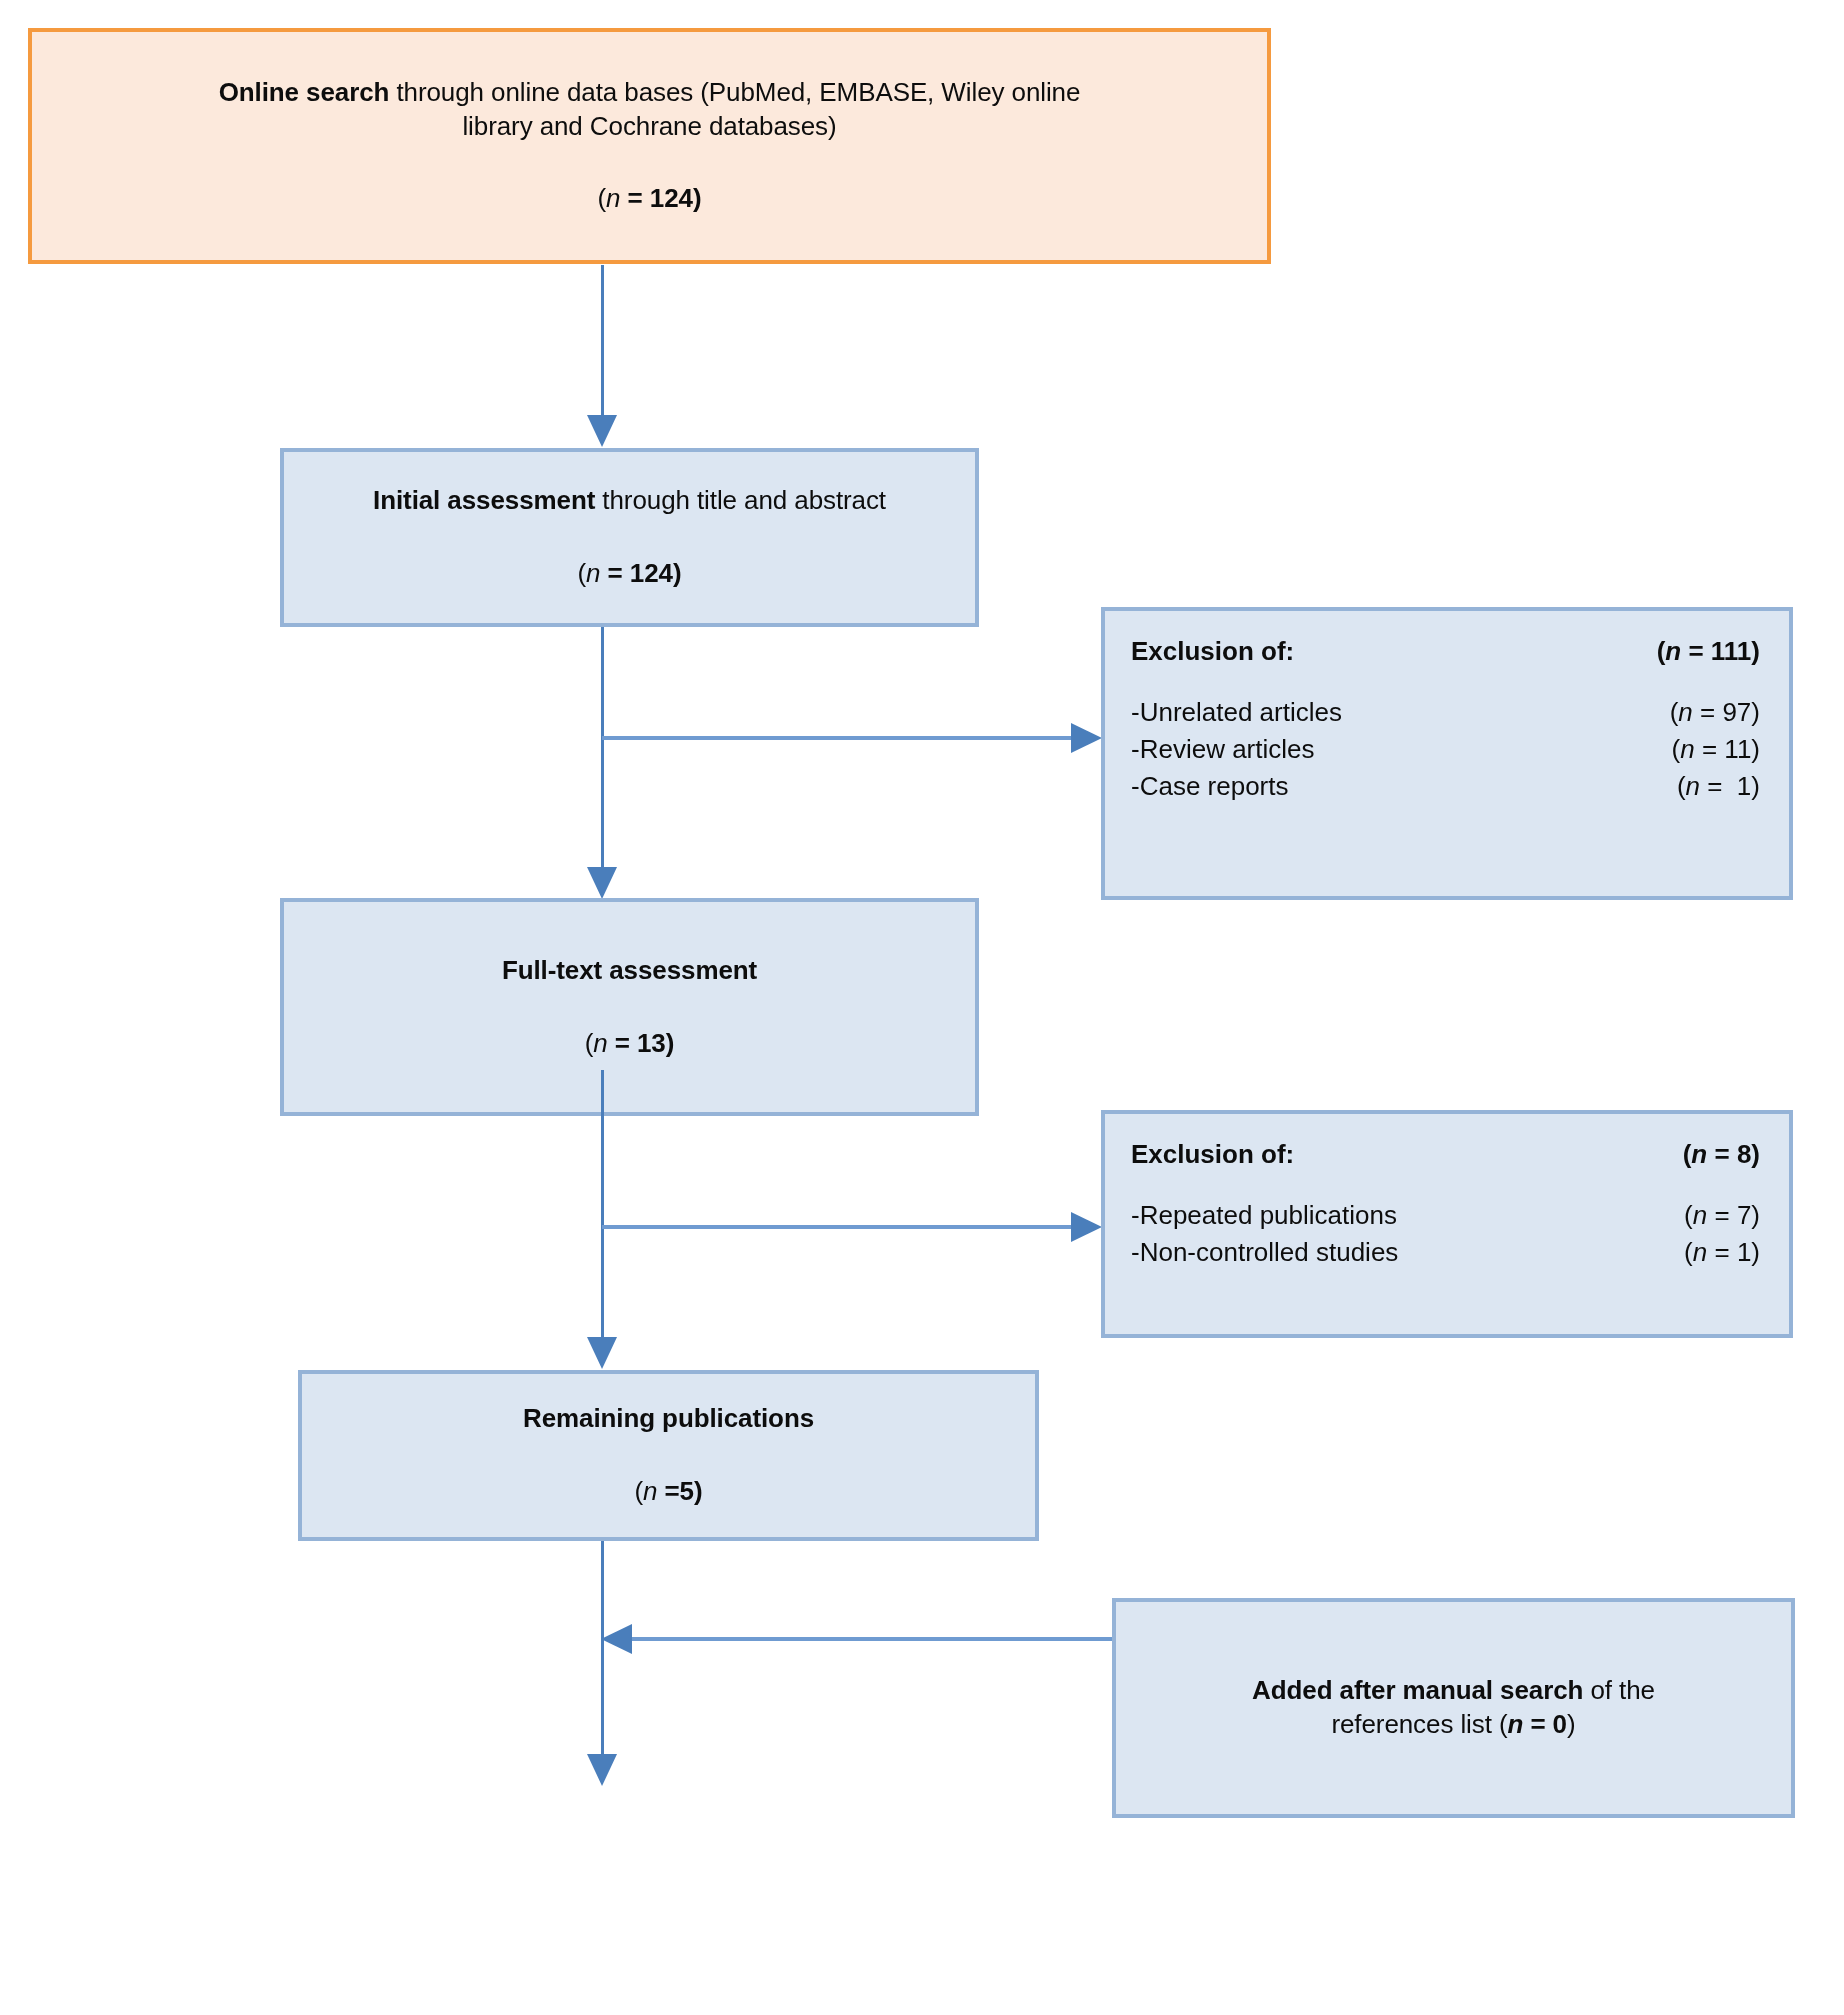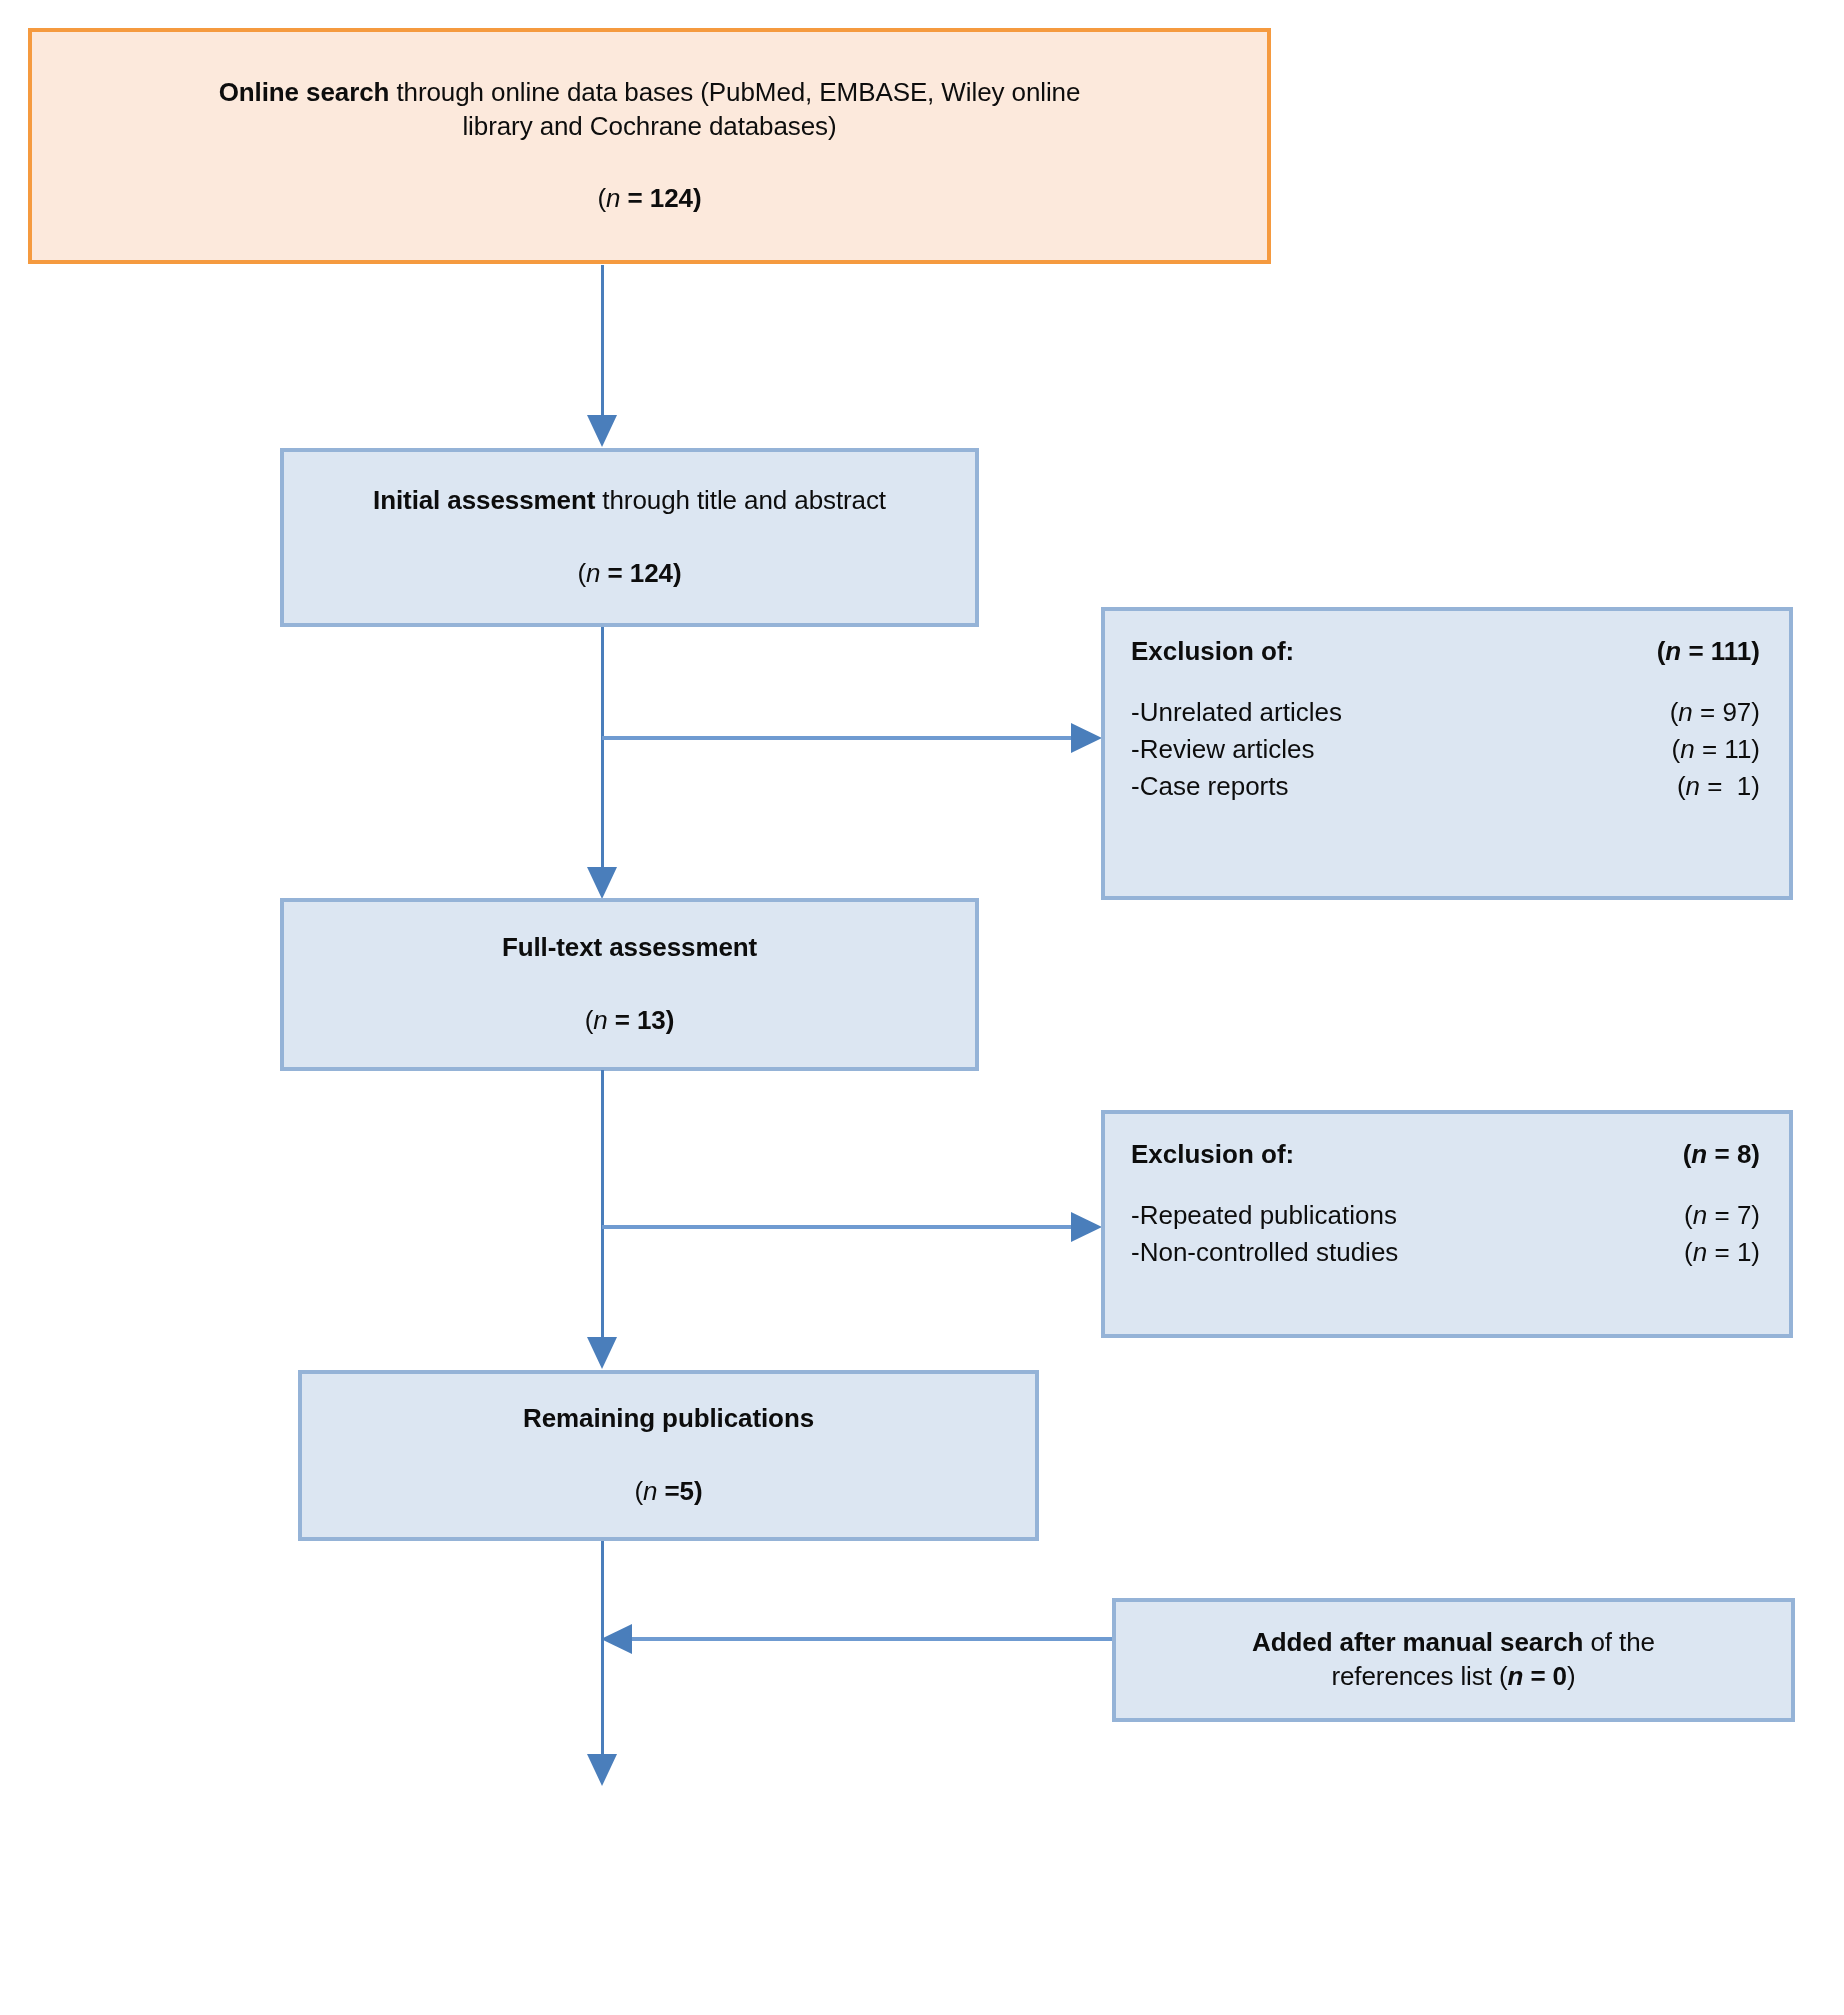--- a/index.html
+++ b/index.html
@@ -92,21 +92,21 @@
     <div class="exrow">
       <span class="lbl">-Review articles</span>
       <span class="cnt"><span>(</span><i>n</i><span> = 11)</span></span>
     </div>
     <div class="exrow">
       <span class="lbl">-Case reports</span>
       <span class="cnt"><span>(</span><i>n</i><span> =  1)</span></span>
     </div>
   </div>
 
-  <div class="node blue" style="left:280px;top:898px;width:699px;height:173px;padding:0 18px;">
+  <div class="node blue" style="left:280px;top:898px;width:699px;height:218px;padding:0 18px;">
     <div class="line">
       <b>Full-text assessment</b>
     </div>
     <div class="line gap"></div>
     <div class="line">
       <span>(</span><i>n</i><b> = 13)</b>
     </div>
   </div>
 
   <div class="vline" style="left:601px;top:1070px;height:268px;"></div>
@@ -137,21 +137,21 @@
     <div class="line">
       <span>(</span><i>n</i><b> =5)</b>
     </div>
   </div>
 
   <div class="vline" style="left:601px;top:1541px;height:241px;"></div>
   <div class="arrow-d" style="left:587px;top:1754px;"></div>
   <div class="hline" style="left:632px;top:1637px;width:481px;"></div>
   <div class="arrow-l" style="left:601px;top:1624px;"></div>
 
-  <div class="node blue" style="left:1112px;top:1598px;width:683px;height:124px;padding:0 27px;">
+  <div class="node blue" style="left:1112px;top:1598px;width:683px;height:220px;padding:0 27px;">
     <div class="line">
       <b>Added after manual search</b><span> of the</span>
     </div>
     <div class="line">
       <span>references list (</span><b><i>n</i></b><b> = </b><b>0</b><span>)</span>
     </div>
   </div>
 
 
 </div>

